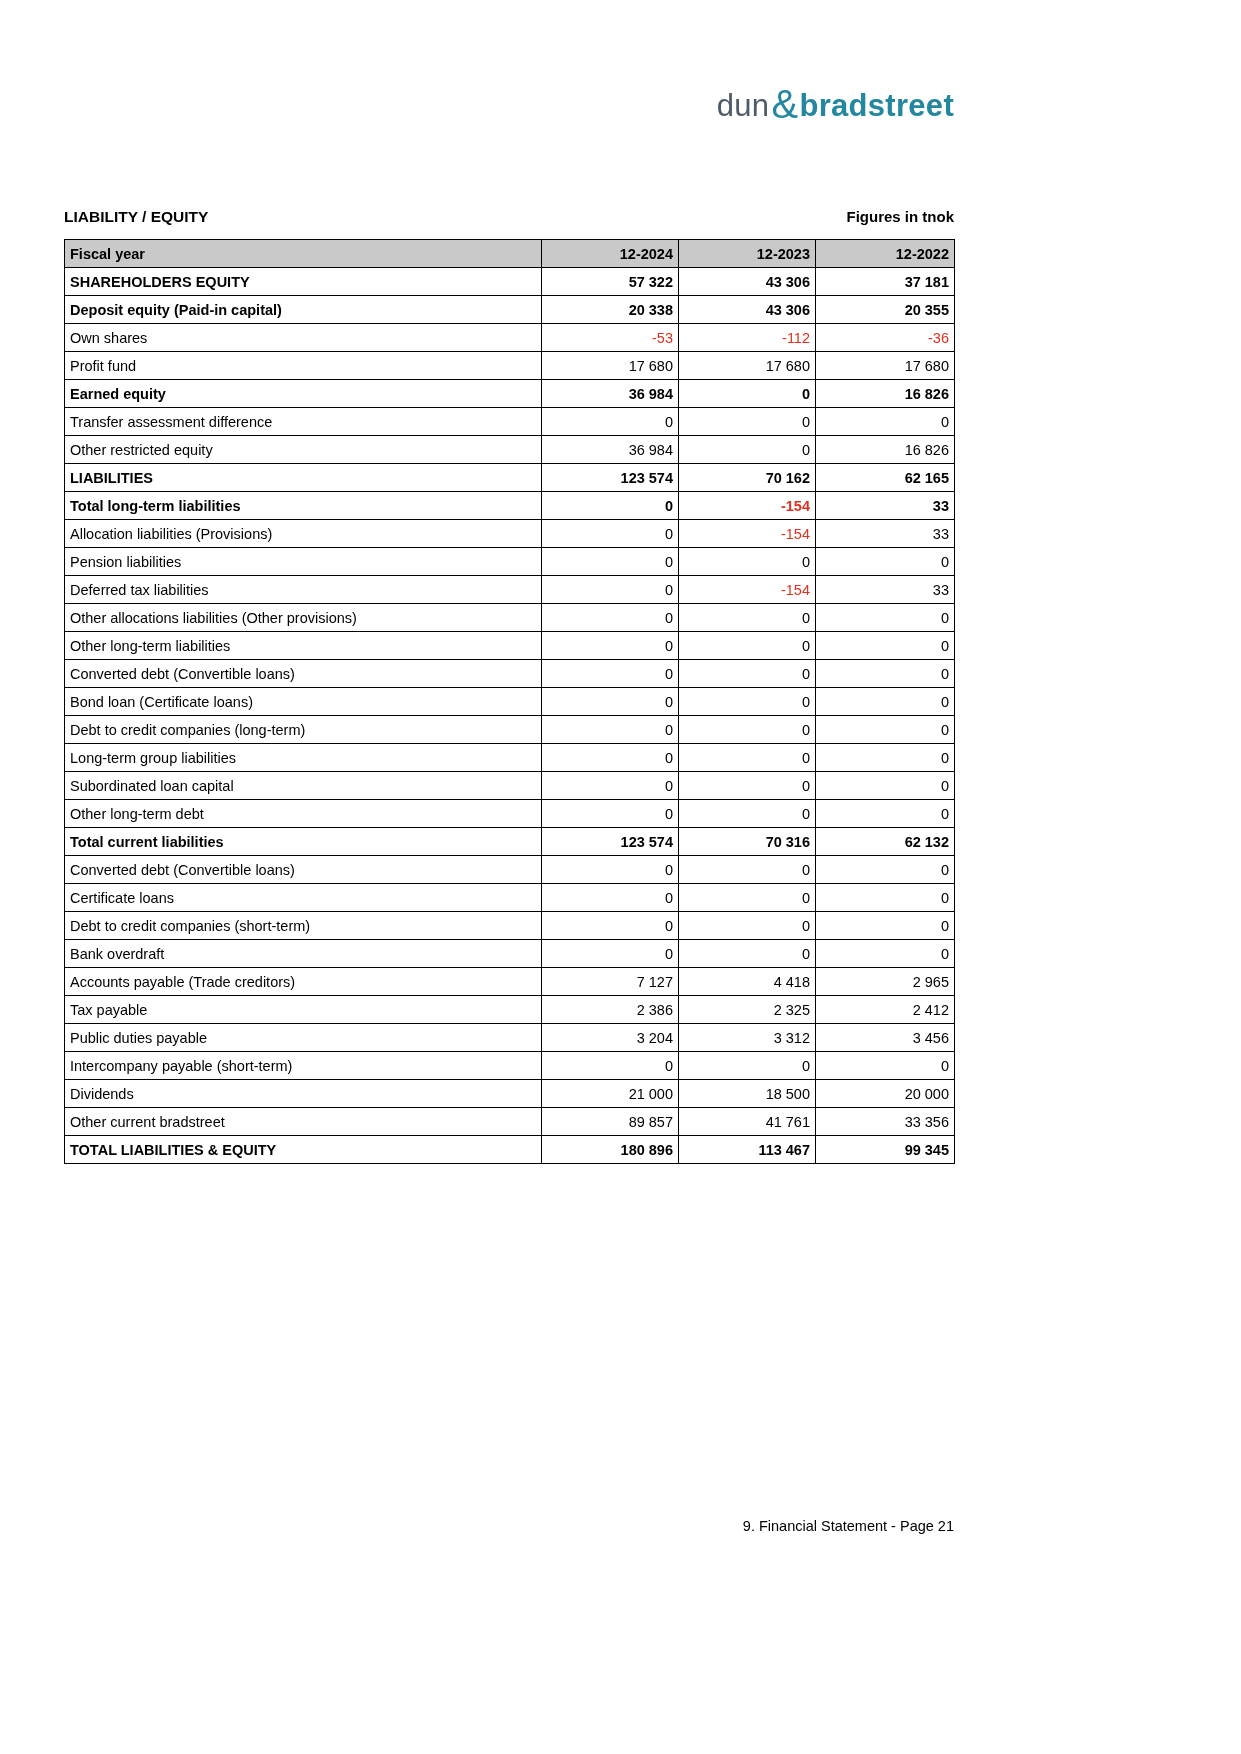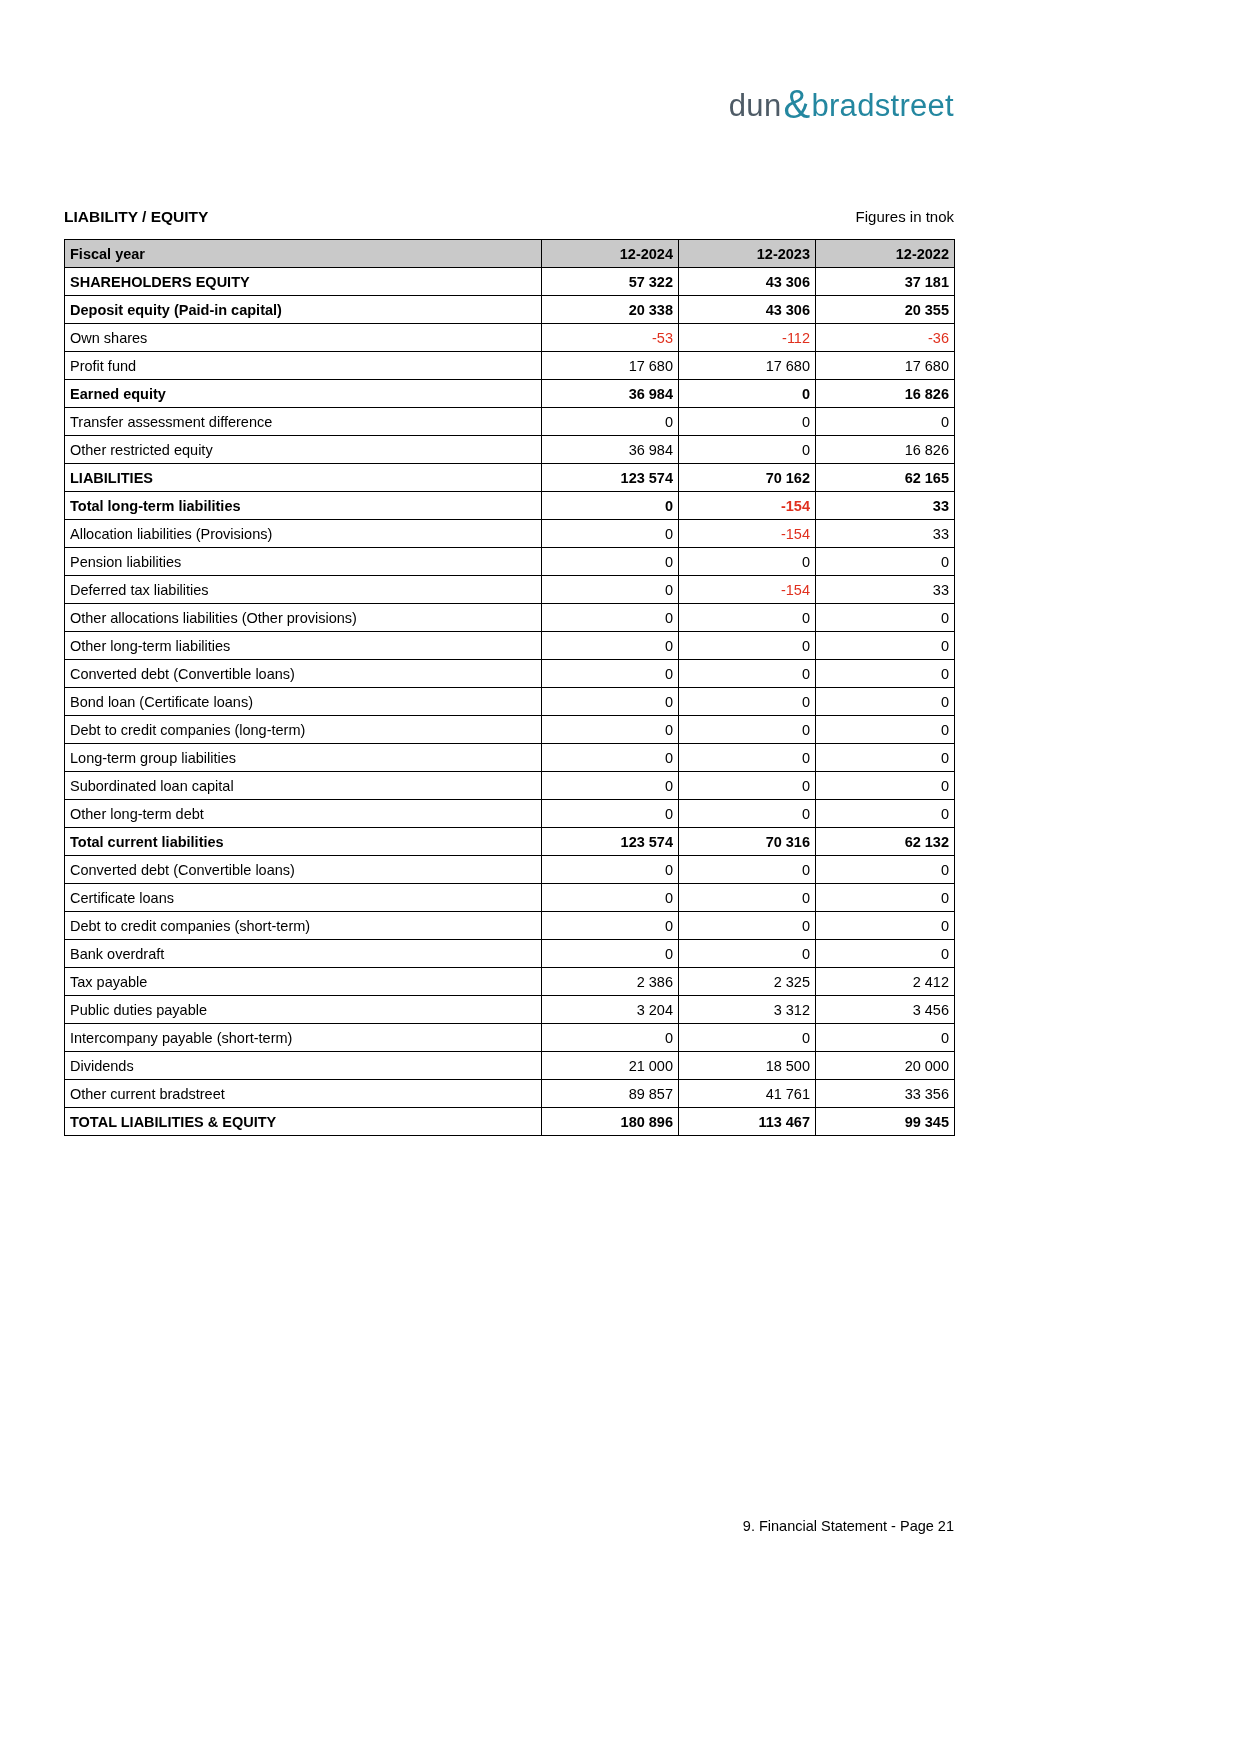--- a/index.html
+++ b/index.html
@@ -40,34 +40,34 @@
   }
   .logo .dun { color: var(--logo-dark); font-weight: normal; }
   .logo .amp {
     color: var(--logo-teal);
     font-size: 40px;
     font-weight: normal;
     margin: 0 1px 0 2px;
     position: relative;
     top: 2px;
   }
-  .logo .bradstreet { color: var(--logo-teal); font-weight: normal; }
+  .logo .bradstreet { color: var(--logo-teal); font-weight: bold; }
 
   
   .title-row {
     position: absolute;
     top: 196px;
     left: 0;
     width: 890px;
     display: flex;
     justify-content: space-between;
     align-items: baseline;
   }
   .title-row .title { font-size: 15.5px; font-weight: bold; }
-  .title-row .note  { font-size: 15px; font-weight: normal; }
+  .title-row .note  { font-size: 15px; font-weight: bold; }
 
   
   .table-wrap { position: absolute; top: 227px; left: 0; width: 890px; }
   table {
     border-collapse: collapse;
     width: 890px;
     table-layout: fixed;
     font-size: 14.5px;
   }
   th, td {
@@ -272,20 +272,26 @@
               <td class="value-cell">0</td>
               <td class="value-cell">0</td>
             </tr>
             <tr>
               <td class="label-cell">Bank overdraft</td>
               <td class="value-cell">0</td>
               <td class="value-cell">0</td>
               <td class="value-cell">0</td>
             </tr>
             <tr>
+              <td class="label-cell">Accounts payable (Trade creditors)</td>
+              <td class="value-cell">7 127</td>
+              <td class="value-cell">4 418</td>
+              <td class="value-cell">2 965</td>
+            </tr>
+            <tr>
               <td class="label-cell">Tax payable</td>
               <td class="value-cell">2 386</td>
               <td class="value-cell">2 325</td>
               <td class="value-cell">2 412</td>
             </tr>
             <tr>
               <td class="label-cell">Public duties payable</td>
               <td class="value-cell">3 204</td>
               <td class="value-cell">3 312</td>
               <td class="value-cell">3 456</td>

